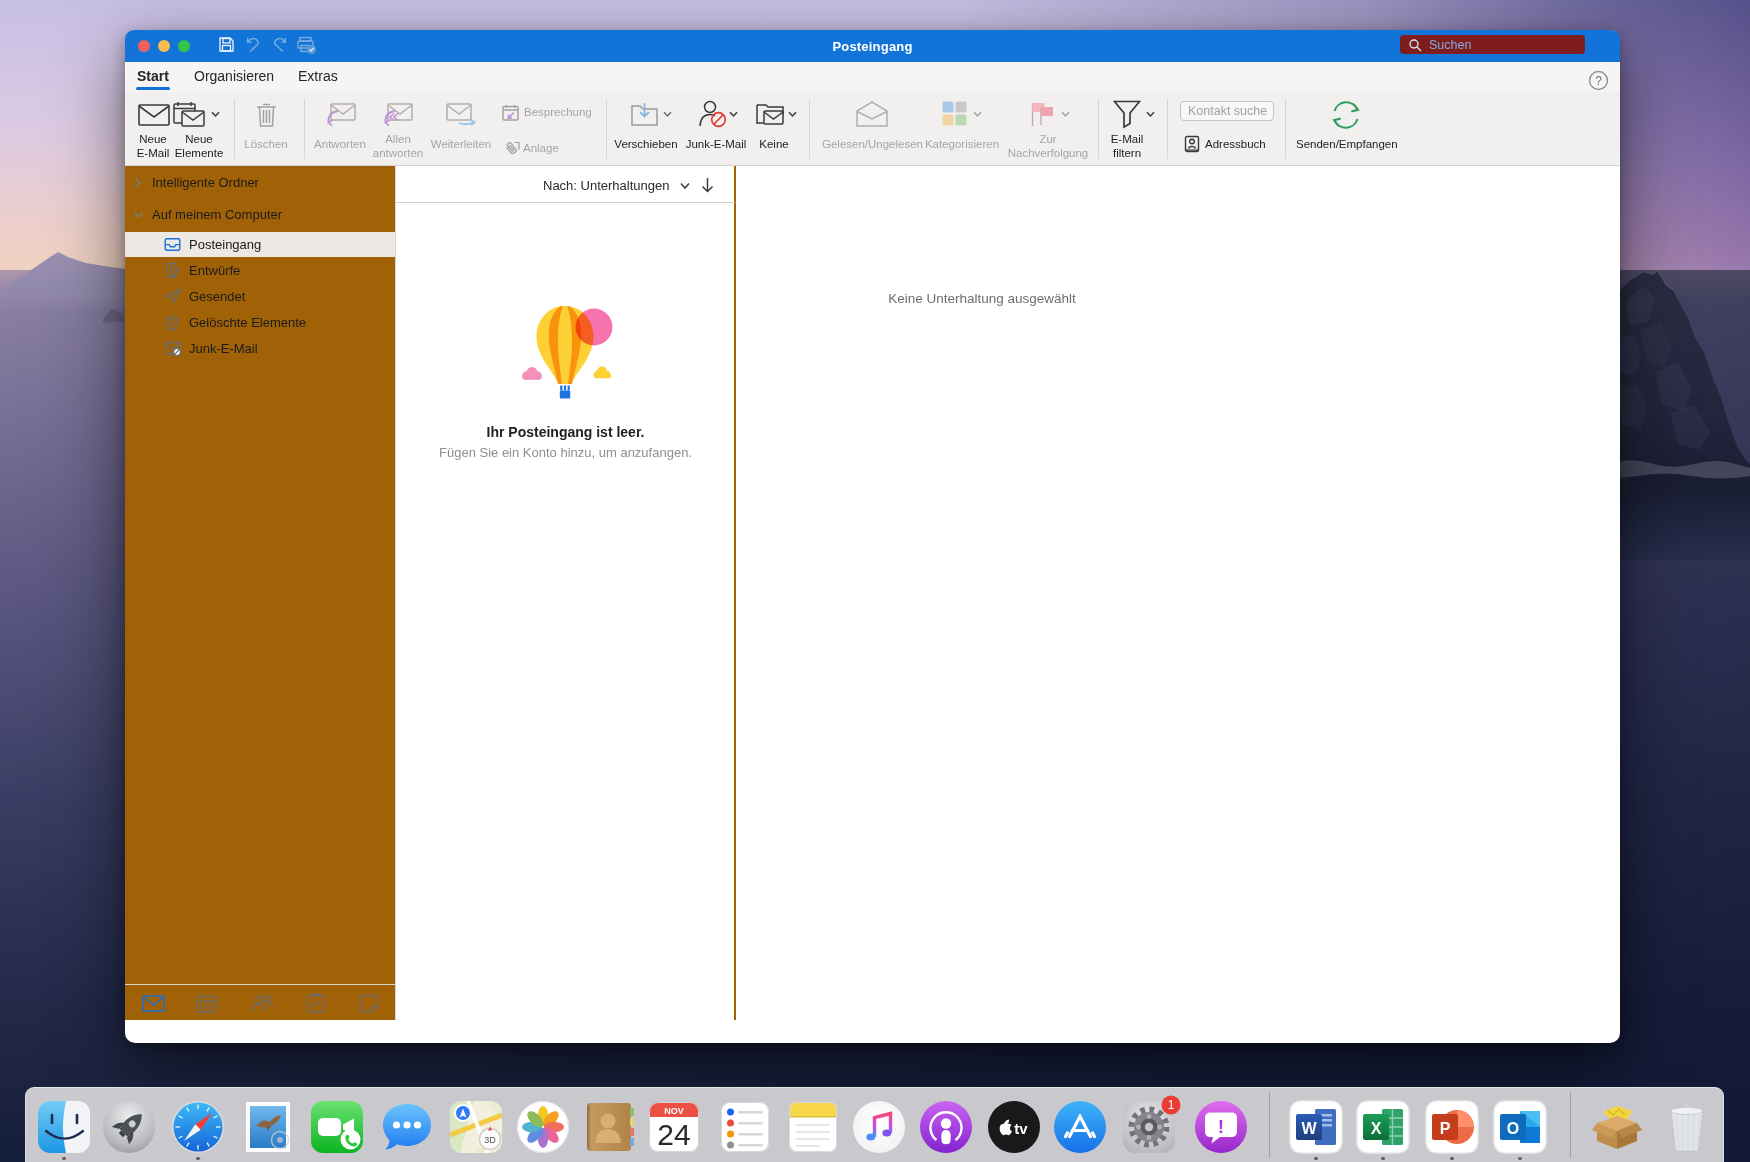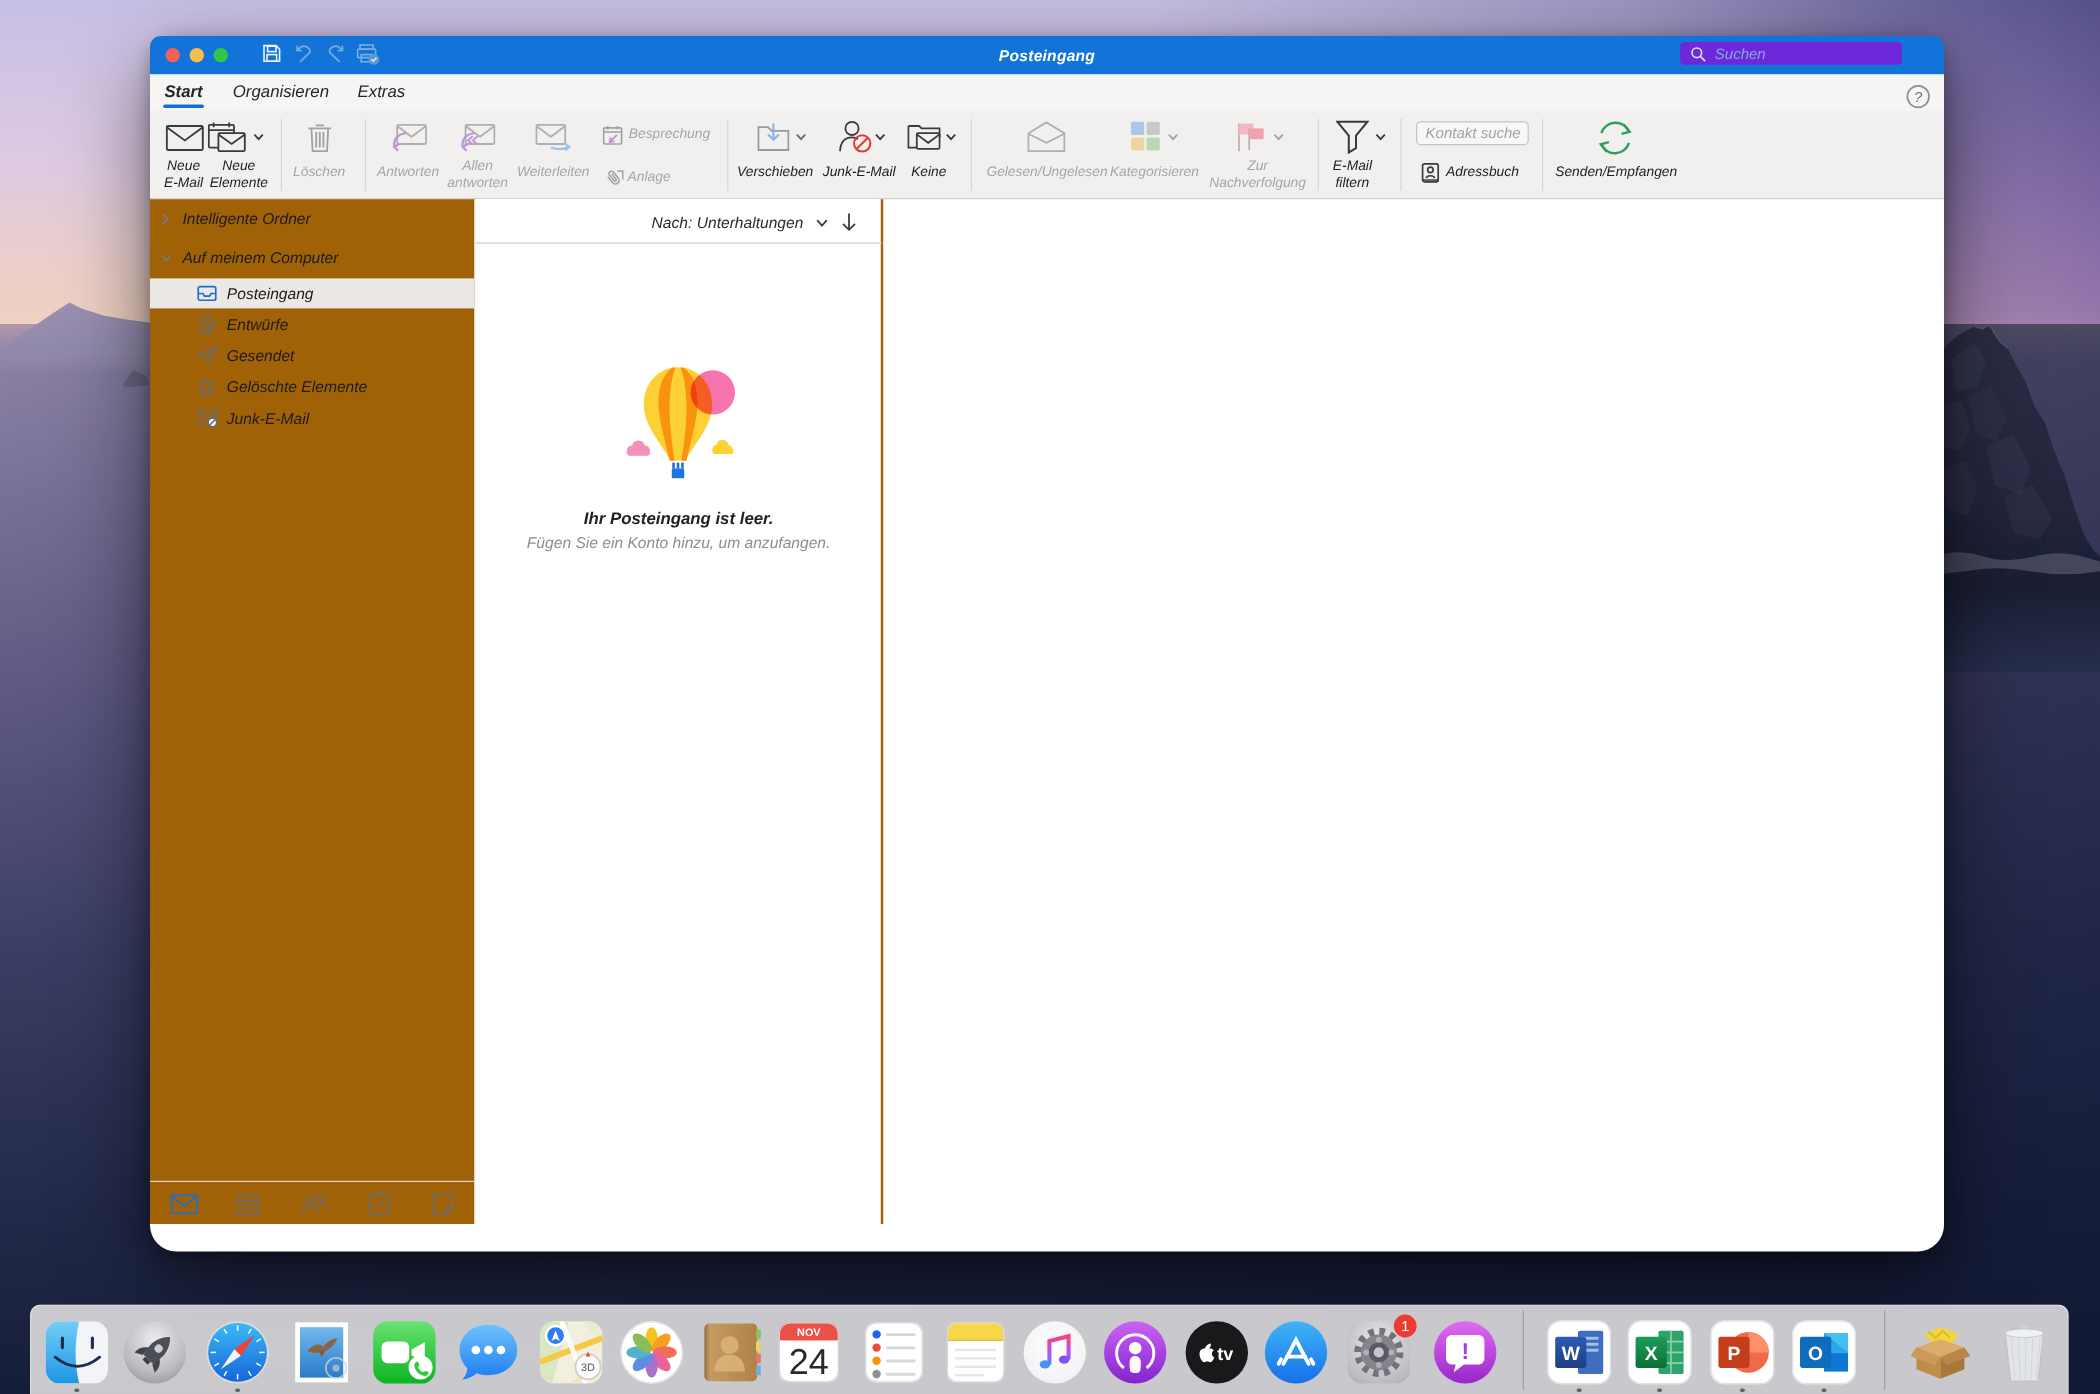--- a/index.html
+++ b/index.html
@@ -1,28 +1,28 @@
 <!DOCTYPE html>
 <html><head>
 <meta charset="utf-8">
 <style>
   * { margin:0; padding:0; box-sizing:border-box; }
   html,body { width:1750px; height:1162px; overflow:hidden; }
   body { font-family:"Liberation Sans", sans-serif; position:relative; background:#3a3a58; }
   .abs { position:absolute; }
   #win { position:absolute; left:125px; top:30px; width:1495px; height:1013px;
-         border-radius:22px; background:#fff;
-         box-shadow:0 25px 70px rgba(0,0,0,0.55), 0 4px 14px rgba(0,0,0,0.3);font-style:italic; }
+         border-radius:10px; background:#fff;
+         box-shadow:0 25px 70px rgba(0,0,0,0.55), 0 4px 14px rgba(0,0,0,0.3); }
   #titlebar { position:absolute; left:0; top:0; width:100%; height:32px;
               background:#1273d8; border-radius:9px 9px 0 0; }
   .tl { position:absolute; top:10px; width:12px; height:12px; border-radius:50%; }
   #title { position:absolute; top:9px; left:0; width:100%; text-align:center;
            color:#fff; font-size:13px; font-weight:bold; letter-spacing:0.2px;}
   #search { position:absolute; left:1275px; top:5px; width:185px; height:19px;
-            background:#6d28d9; border-radius:4px; }
+            background:#7f1d1d; border-radius:4px; }
   #search span { position:absolute; left:29px; top:3px; font-size:12.5px; color:#7fadde; }
   #tabrow { position:absolute; left:0; top:32px; width:100%; height:30px; background:#f6f5f4; }
   .tab { position:absolute; top:6px; font-size:14px; color:#262626; }
   #ribbon { position:absolute; left:0; top:62px; width:100%; height:74px; background:#f1f0ef;
             border-bottom:1px solid #d3d1cf; }
   .rsep { position:absolute; top:7px; height:60px; width:1px; background:#d8d6d4; }
   .rlbl { position:absolute; font-size:11.5px; color:#1d1d1f; text-align:center; line-height:13.5px; white-space:nowrap; }
   .rlbl.dis { color:#a6a5a3; }
   .ricon { position:absolute; top:9px; }
   #sidebar { position:absolute; left:0; top:136px; width:271px; height:854px; background:#a16207; }
@@ -435,20 +435,23 @@
       <g fill="#fdd133">
           <circle cx="92.5" cy="76.5" r="3.8"></circle>
           <circle cx="97" cy="73.5" r="5"></circle>
           <circle cx="101.5" cy="76.5" r="3.8"></circle>
           <rect x="88.7" y="75.5" width="17.6" height="4.8" rx="2.4"></rect>
         </g>
     </svg>
     <div style="position:absolute; left:0px; top:258px; width:339px; text-align:center; font-size:14px; font-weight:bold; color:#222;">Ihr Posteingang ist leer.</div>
     <div style="position:absolute; left:0px; top:279px; width:339px; text-align:center; font-size:13px; color:#8e8e8e;">Fügen Sie ein Konto hinzu, um anzufangen.</div>
   </div>
+  <div id="rightpane">
+    <div style="position:absolute; left:0px; top:125px; width:492px; text-align:center; font-size:13.5px; color:#6e6e6e;">Keine Unterhaltung ausgewählt</div>
+  </div>
 </div>
 
 <div id="dock">
   <svg class="dicon" style="left:10px" viewBox="0 0 56 56">
     <defs>
         <linearGradient id="fndr" x1="0" y1="0" x2="0" y2="1">
           <stop offset="0" stop-color="#73cdf5"></stop>
           <stop offset="1" stop-color="#1e96e6"></stop>
         </linearGradient>
     <clipPath id="fc">

